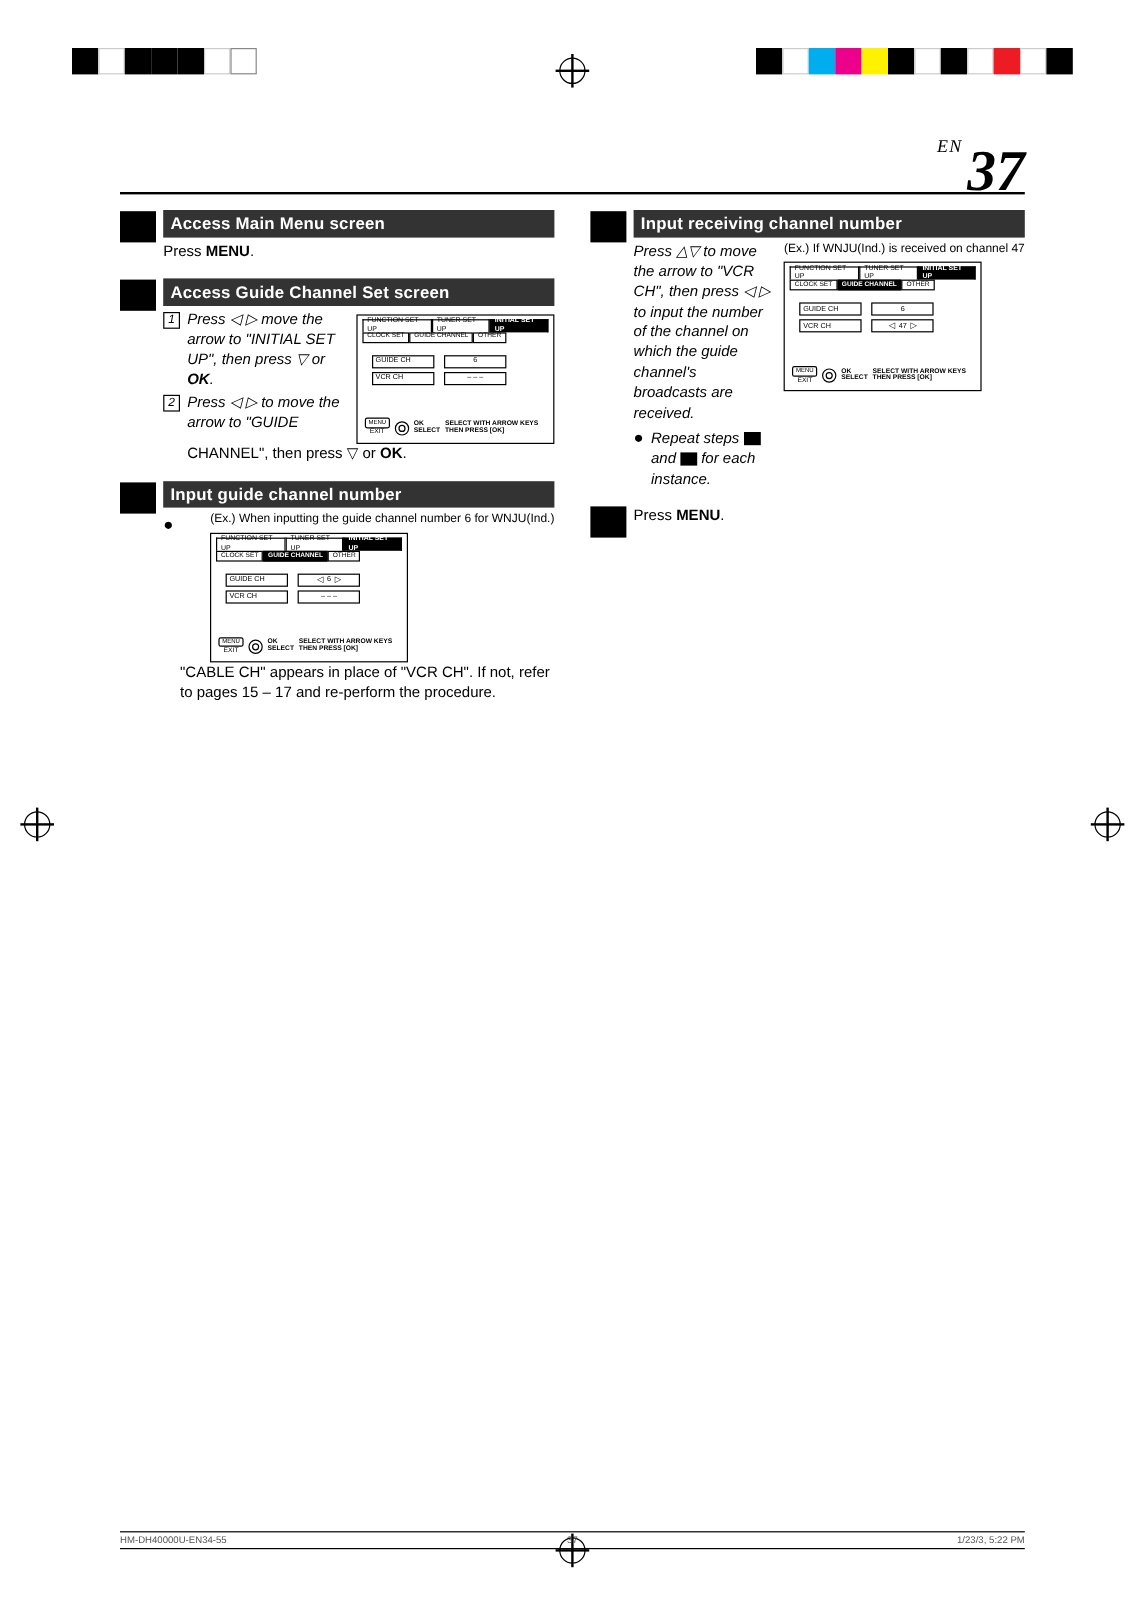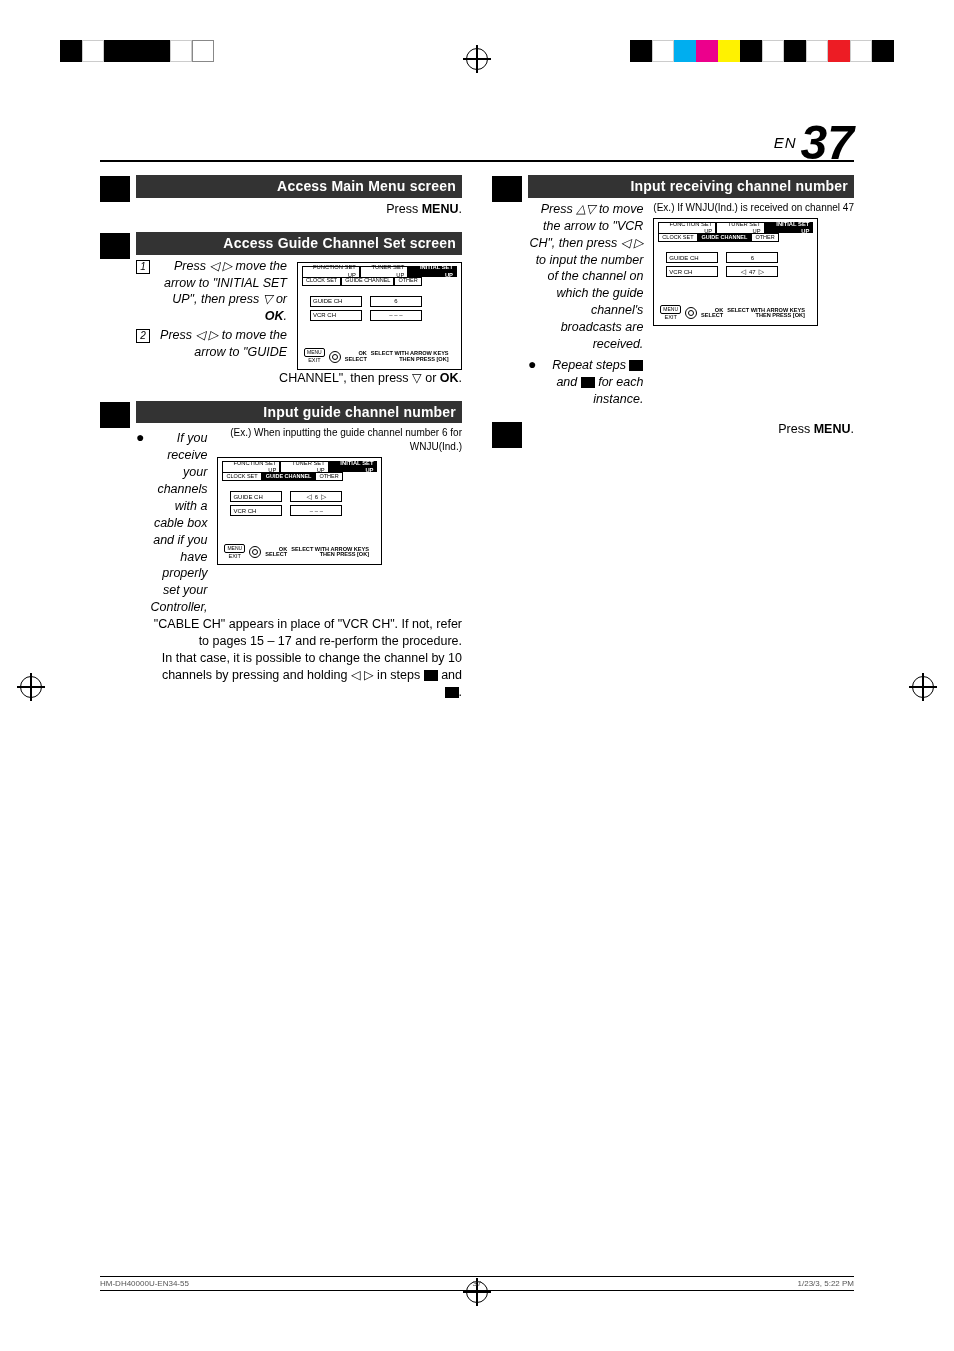--- a/index.html
+++ b/index.html
@@ -42,35 +42,35 @@
   }
   .side-cross::before, .side-cross::after { content:""; position:absolute; background:#000; }
   .side-cross::before { width:2px; height:28px; }
   .side-cross::after  { width:28px; height:2px; }
   .side-cross.left { left: 20px; }
   .side-cross.right { right: 20px; }
 
   
   .page-num {
     position: absolute; top: 115px; right: 100px;
-    font-family: Liberation Sans, sans-serif;
+    font-family: Liberation Serif, serif;
     font-style: italic;
-    display: flex; align-items: center; gap: 4px;
+    display: flex; align-items: flex-start; gap: 4px;
   }
   .page-num .en { font-size: 15px; letter-spacing: 1px; }
   .page-num .nn { font-size: 48px; font-weight: bold; font-style: italic; }
 
   .top-rule { position:absolute; top:160px; left:100px; right:100px; height:2px; background:#000; }
 
   
   .content {
     position: absolute;
     top: 175px; left: 100px; right: 100px;
     display: flex; gap: 30px;
-    font-size: 12.5px; line-height: 1.35; text-align: right;
+    font-size: 12.5px; line-height: 1.35;
   }
   .col { width: 50%; }
 
   .step { display: flex; margin-bottom: 14px; }
   .step-num {
     min-width: 30px; height: 26px; background: #000; 
     margin-right: 6px; margin-top: 1px;
   }
   .step-body { flex: 1; }
 
@@ -237,21 +237,20 @@
     </div>
 
     <div class="step">
       <div class="step-num"></div>
       <div class="step-body">
         <div class="step-head">Input guide channel number</div>
         <div class="sub-row">
           <div class="sub-text">
             <div class="bullet" style="margin-top:4px;">
               <span class="dot">●</span>
-              <span>If you receive your channels with a cable box and if you have properly set your Controller,</span>
             </div>
           </div>
           <div>
             <div class="example-note">(Ex.) When inputting the guide channel number 6 for WNJU(Ind.)</div>
 
             <div class="osd">
               <div class="tabs">
                 <div class="tab">FUNCTION SET UP</div>
                 <div class="tab">TUNER SET UP</div>
                 <div class="tab act">INITIAL SET UP</div>
@@ -281,21 +280,20 @@
                   <div>EXIT</div>
                 </div>
                 <div class="ring"></div>
                 <div class="okselect">OK<br>SELECT</div>
                 <div class="helptxt">SELECT WITH ARROW KEYS<br>THEN PRESS [OK]</div>
               </div>
             </div>
           </div>
         </div>
         <div style="padding-left:14px;">"CABLE CH" appears in place of "VCR CH". If not, refer to pages 15 – 17 and re-perform the procedure.</div>
-        <div style="padding-left:14px;">In that case, it is possible to change the channel by 10 channels by pressing and holding <span class="tri">◁ ▷</span> in steps <span class="blk"></span> and <span class="blk"></span>.</div>
       </div>
     </div>
 
   </div>
 
   <div class="col">
 
     <div class="step">
       <div class="step-num"></div>
       <div class="step-body">

